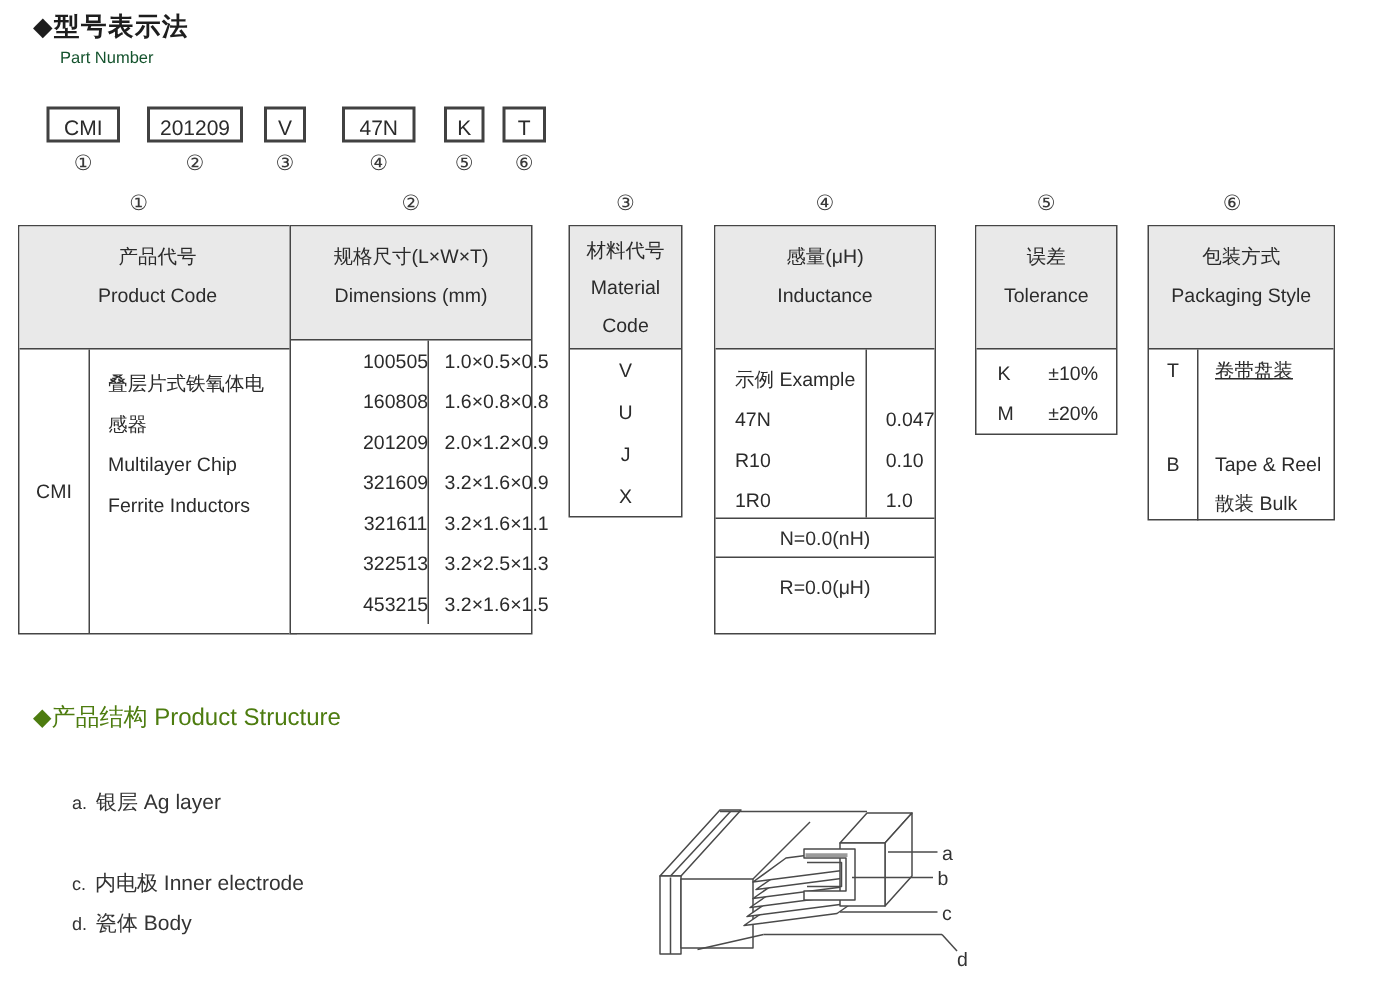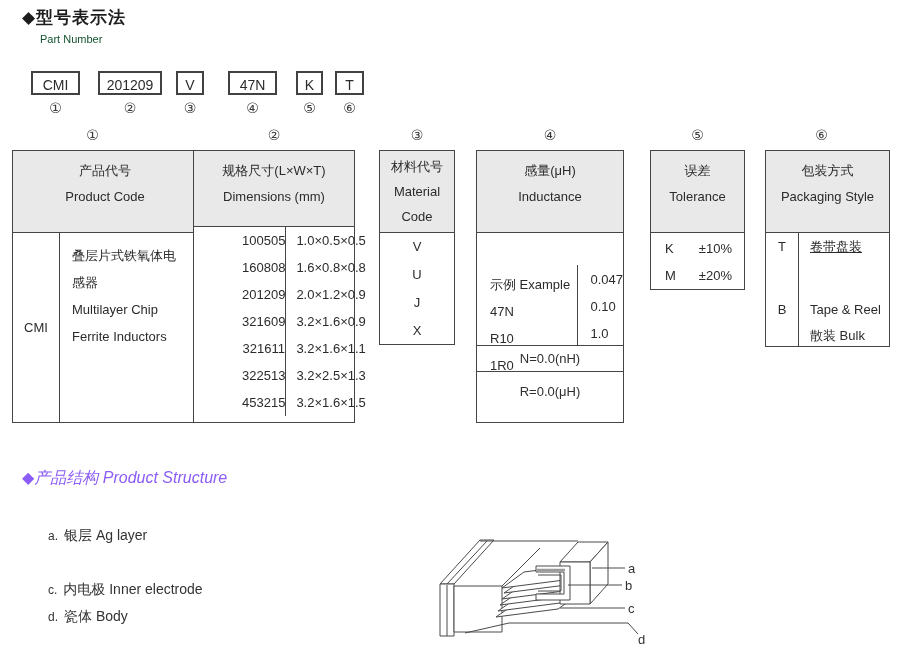--- a/index.html
+++ b/index.html
@@ -114,21 +114,21 @@
       <div style="line-height:28px;">X</div>
     </div>
   </div>
 
   <div class="tbl" style="left:476px;width:148px;height:273px;">
     <div class="tbl-header" style="height:82px;padding-top:7px;">
       <div>感量(μH)</div>
       <div>Inductance</div>
     </div>
     <div class="tbl-body" style="height:112px;display:flex;border-bottom:1px solid #454545;box-sizing:content-box;">
-      <div class="colL" style="width:102px;padding:6px 0 0 13px;margin-top:32px;">
+      <div class="colL" style="width:102px;padding:6px 0 0 13px;">
         <div class="ln">示例 Example</div>
         <div class="ln">47N</div>
         <div class="ln">R10</div>
         <div class="ln">1R0</div>
       </div>
       <div style="flex:1;padding:6px 0 0 12px;">
         <div class="ln">&nbsp;</div>
         <div class="ln">0.047</div>
         <div class="ln">0.10</div>
         <div class="ln">1.0</div>
@@ -166,21 +166,21 @@
         <div style="line-height:26px;margin-top:37px;">B</div>
       </div>
       <div style="flex:1;padding-left:11px;">
         <div style="line-height:26px;margin-top:1px;white-space:nowrap;text-decoration:underline;">卷带盘装</div>
         <div style="line-height:26px;margin-top:37px;white-space:nowrap;">Tape &amp; Reel</div>
         <div style="line-height:26px;white-space:nowrap;">散装  Bulk</div>
       </div>
     </div>
   </div>
 
-  <div class="abs" style="left:22px;top:468px;font-size:16px;color:#8b5cf6;font-style:italic;">◆产品结构 Product Structure</div>
+  <div class="abs" style="left:22px;top:468px;font-size:16px;color:#4d7c0f;">◆产品结构 Product Structure</div>
 
   <div class="ps-item" style="top:526px;">
     <span class="ps-letter">a.</span><span class="ps-text">银层  Ag layer</span>
   </div>
   <div class="ps-item" style="top:580px;">
     <span class="ps-letter">c.</span><span class="ps-text">内电极 Inner electrode</span>
   </div>
   <div class="ps-item" style="top:607px;">
     <span class="ps-letter">d.</span><span class="ps-text">瓷体 Body</span>
   </div>

